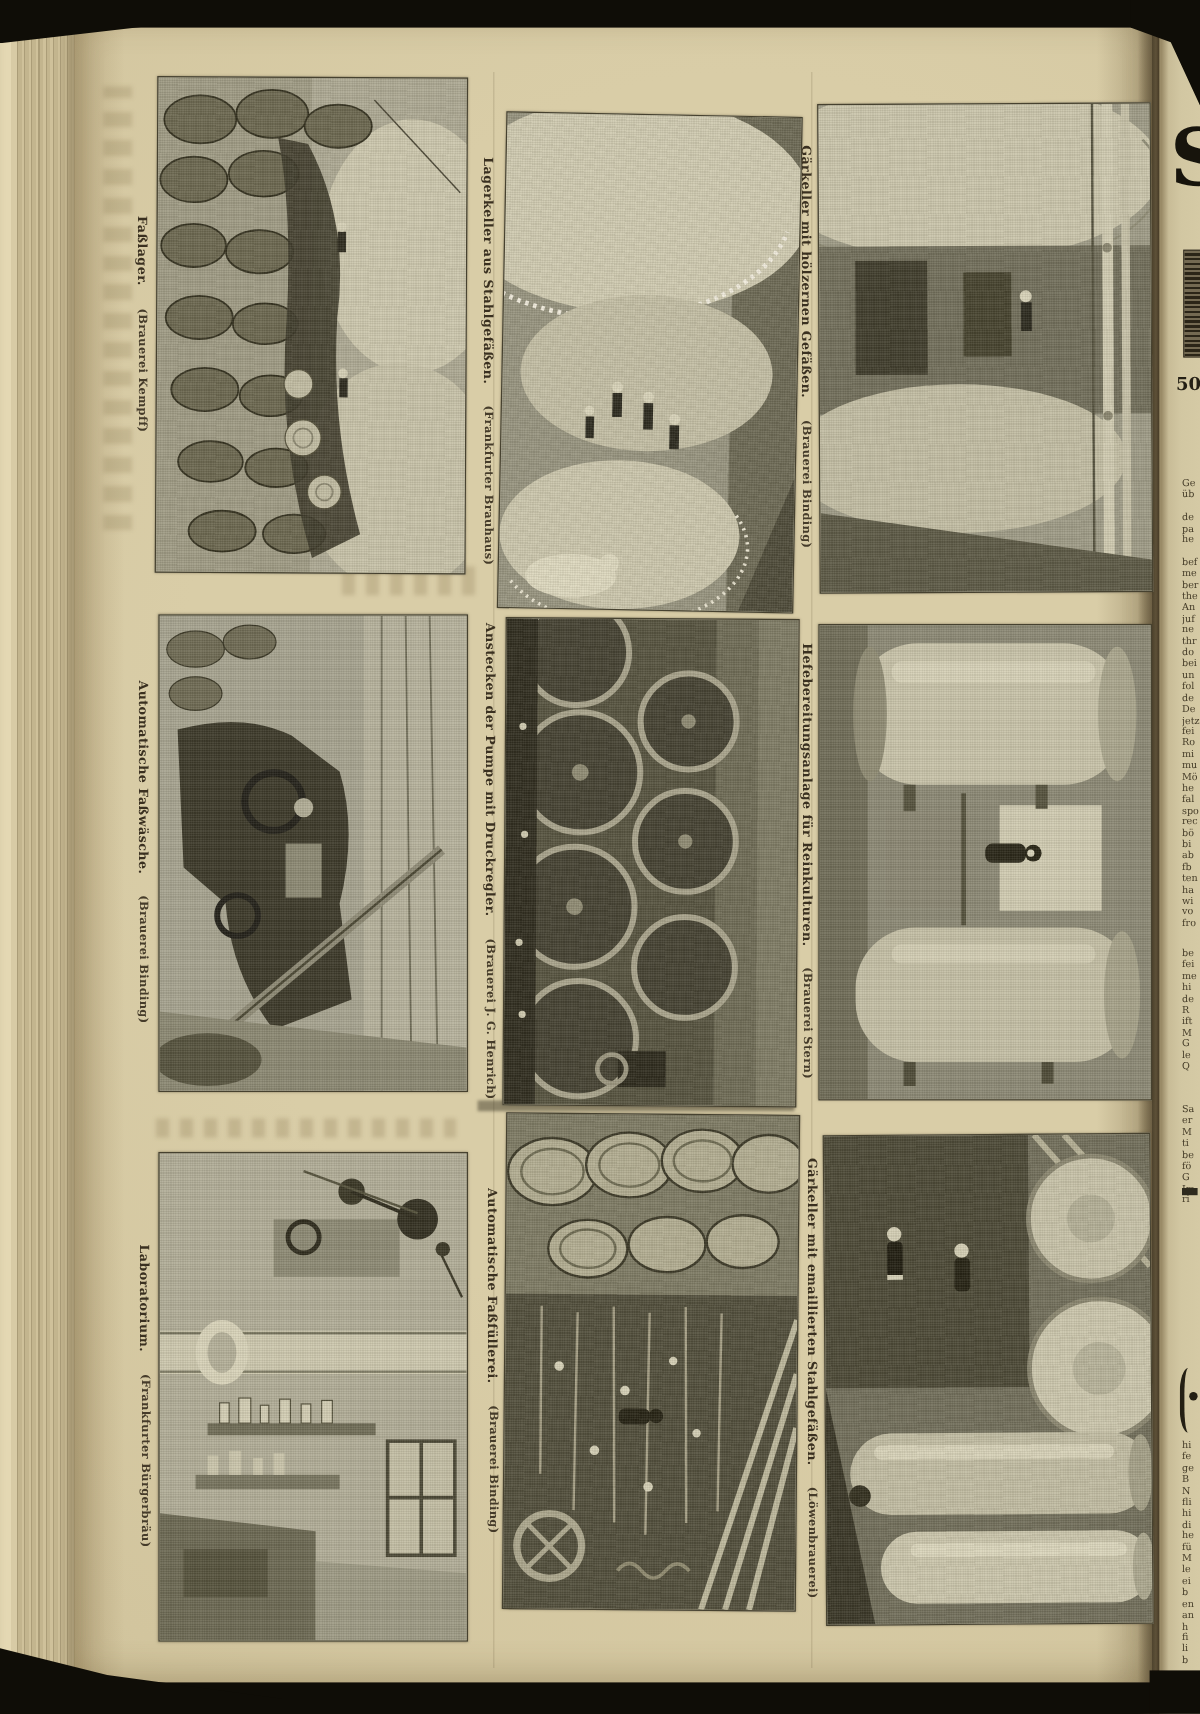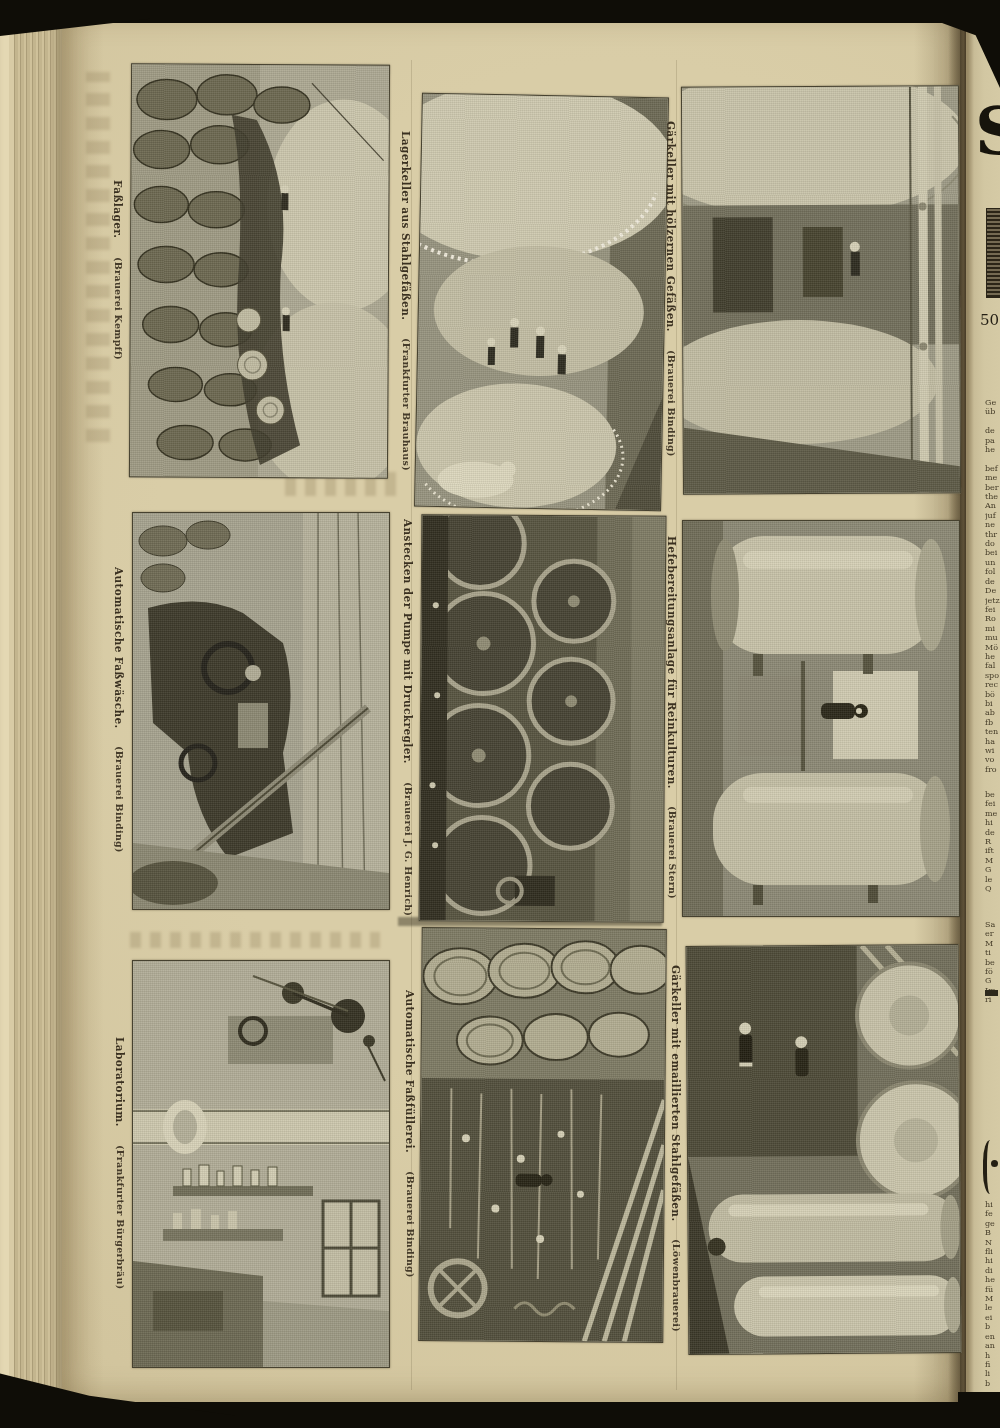--- a/index.html
+++ b/index.html
@@ -57,21 +57,21 @@
     color:#3a3020;white-space:nowrap;
   }
   .cap-main{font-weight:bold;font-size:10.5px;letter-spacing:.4px;}
   .cap-credit{font-weight:bold;font-size:9.5px;letter-spacing:.3px;margin-top:13px;opacity:.92;}
   
   .numeral{position:absolute;left:975px;top:98px;font-size:66px;line-height:1;font-weight:bold;color:#17140c;}
   .clip-img{
     position:absolute;left:986px;top:208px;width:14px;height:88px;border:1px solid #2a2417;
     background:repeating-linear-gradient(0deg,#2b2517 0 2px,#746a52 2px 4px);
   }
-  .mini-head{position:absolute;left:980px;top:311px;font-size:15px;font-weight:normal;color:#241f14;}
+  .mini-head{position:absolute;left:980px;top:311px;font-size:15px;font-weight:bold;color:#241f14;}
   .frag-col{position:absolute;left:985px;width:15px;overflow:hidden;font-size:8px;line-height:9.4px;color:#453c28;}
   .frag{min-height:9.4px;white-space:nowrap;}
   .darkbar{position:absolute;left:985px;top:990px;width:13px;height:6px;background:#2e2a1d;}
   .ornament{
     position:absolute;left:983px;top:1140px;width:14px;height:54px;
     border-left:4px solid #241f13;border-radius:40% 0 0 40%;
   }
   .ornament::after{content:"";position:absolute;left:4px;top:20px;width:7px;height:7px;border-radius:50%;background:#241f13;}
   
   .black{position:absolute;background:#0f0d07;}

